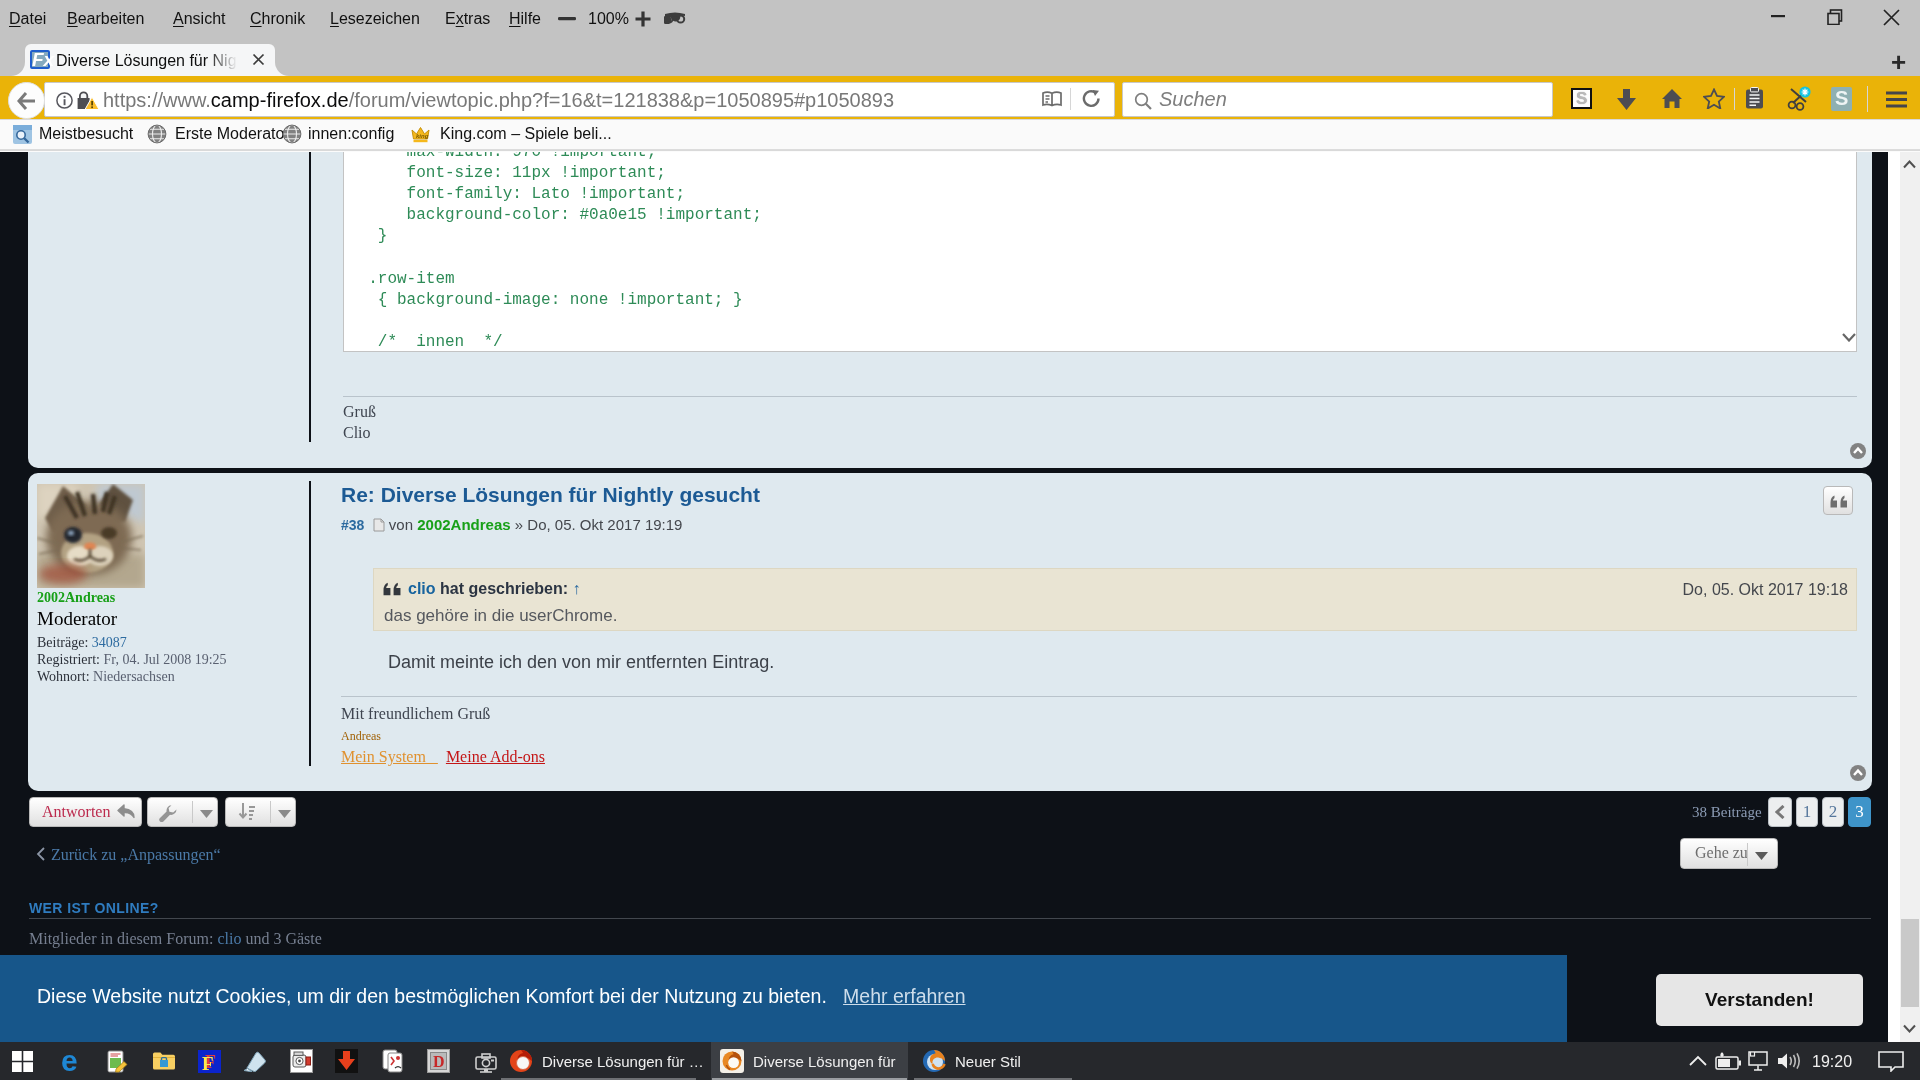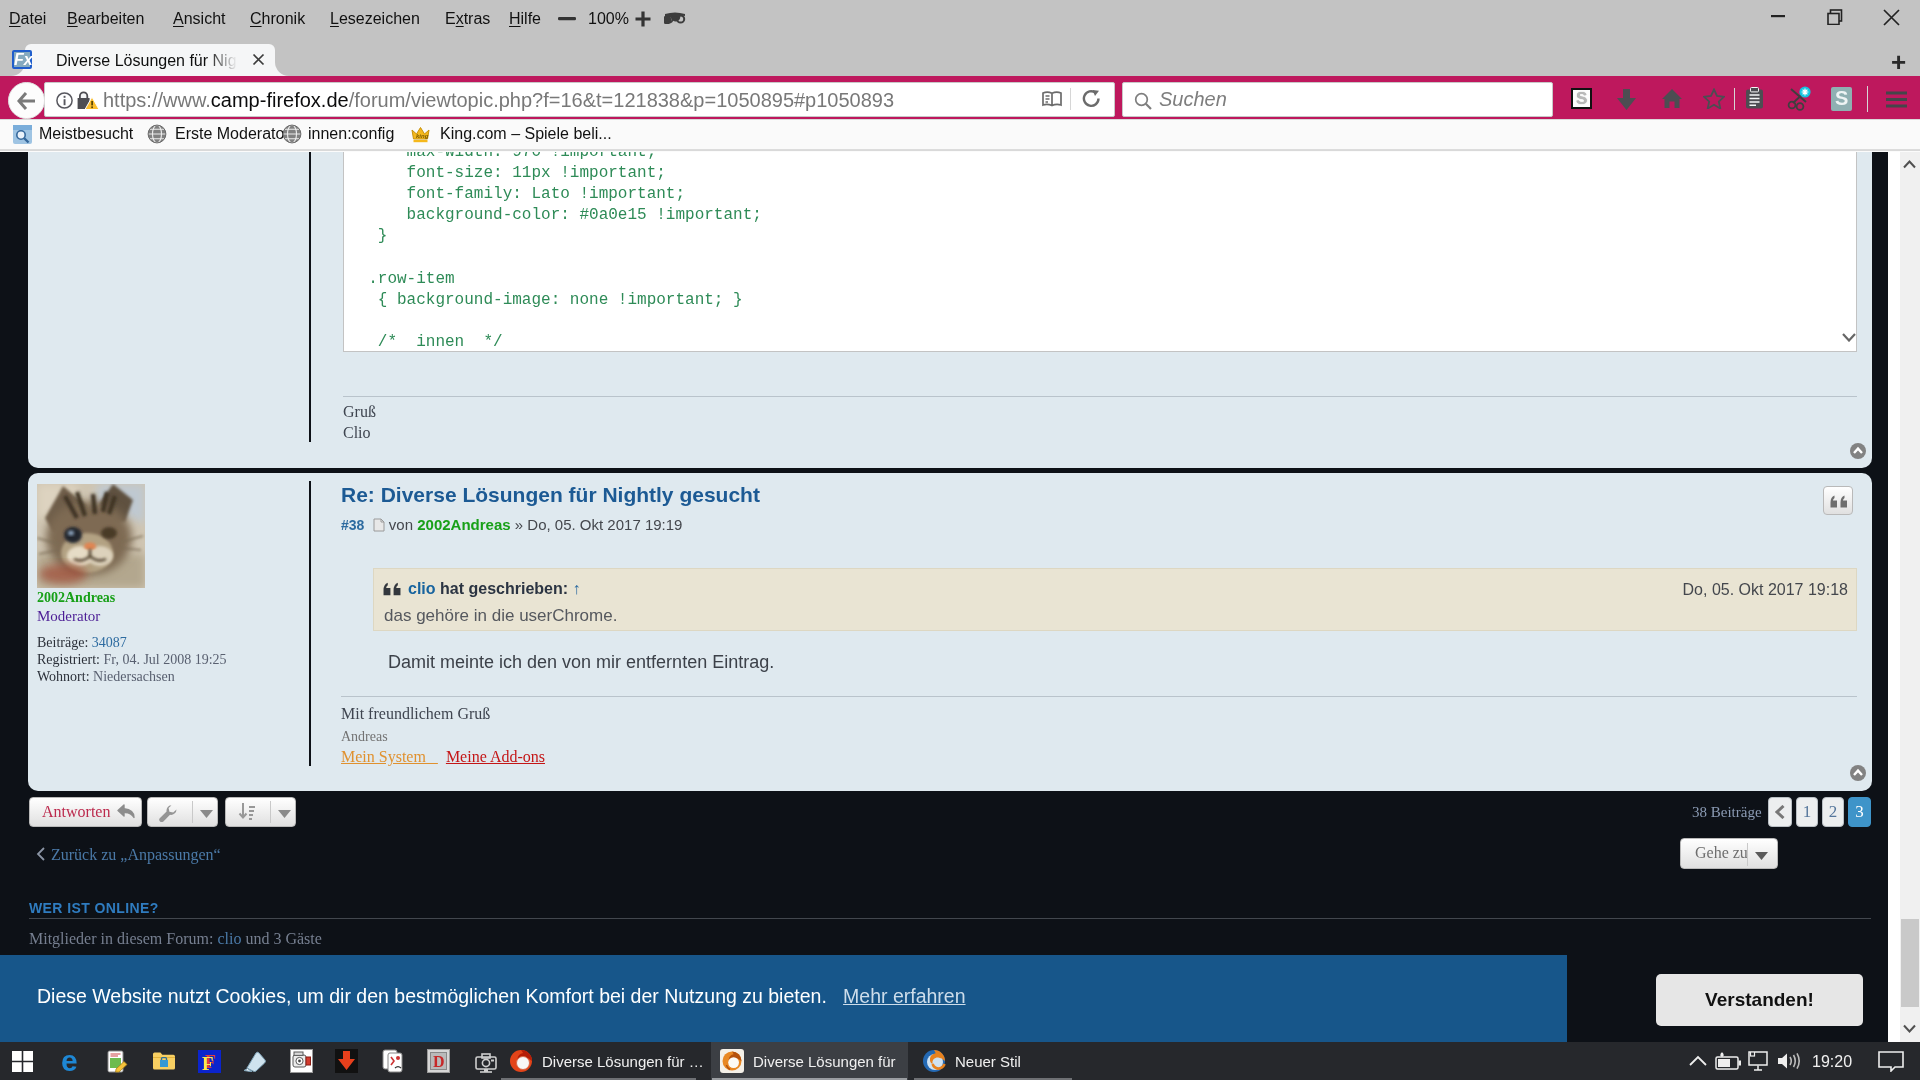--- a/index.html
+++ b/index.html
@@ -7,24 +7,24 @@
 body { font-family:"Liberation Sans", sans-serif; position:relative; background:#0d1117; }
 #titlebar { position:absolute; left:0; top:0; width:1920px; height:42px; background:#c3c3c3; }
 .menuitem { position:absolute; top:10px; font-size:16px; color:#111; }
 .menuitem u { text-decoration:underline; text-underline-offset:2px; }
 #tabbar { position:absolute; left:0; top:42px; width:1920px; height:34px; background:#c3c3c3; }
 #tab { position:absolute; left:25px; top:2px; width:250px; height:32px; background:#f5f6f7; border-radius:6px 6px 0 0; }
 #tabcurveL { position:absolute; left:11px; top:20px; width:14px; height:14px; background:#f5f6f7; }
 #tabcurveL::before { content:""; position:absolute; left:-1px; top:-1px; width:15px; height:15px; border-radius:0 0 14px 0; background:#c3c3c3; }
 #tabcurveR { position:absolute; left:275px; top:20px; width:14px; height:14px; background:#f5f6f7; }
 #tabcurveR::before { content:""; position:absolute; top:-1px; width:15px; height:15px; border-radius:0 0 0 14px; background:#c3c3c3; }
-#favicon { position:absolute; left:12px; top:8px; width:20px; height:19px; background:#85aabf; border:2px solid #1f5ecc; border-radius:2px; color:#fff; font-style:italic; font-weight:bold; font-size:16px; text-align:center; line-height:15px; }
+#favicon { position:absolute; left:30px; top:8px; width:20px; height:19px; background:#85aabf; border:2px solid #1f5ecc; border-radius:2px; color:#fff; font-style:italic; font-weight:bold; font-size:19px; text-align:center; line-height:15px; }
 #tabtitle { position:absolute; left:56px; top:10px; font-size:16px; color:#0f0f0f; width:185px; overflow:hidden; white-space:nowrap; -webkit-mask-image:linear-gradient(90deg,#000 82%,transparent 98%); }
 #newtab { position:absolute; left:1891px; top:5px; font-size:26px; font-weight:bold; color:#2a2a2a; }
-#navbar { position:absolute; left:0; top:76px; width:1920px; height:44px; background:#be185d; border-bottom:1px solid #d9d9d9; }
+#navbar { position:absolute; left:0; top:76px; width:1920px; height:44px; background:#eab308; border-bottom:1px solid #d9d9d9; }
 #bmbar { position:absolute; left:0; top:120px; width:1920px; height:30px; background:#fafafa; border-bottom:1px solid #dcdcdc; font-size:16px; color:#111; }
 #urlbar { position:absolute; left:44px; top:6px; width:1071px; height:35px; background:#fff; border:1px solid #c8c8c8; border-radius:2px; }
 #searchbar { position:absolute; left:1122px; top:6px; width:431px; height:35px; background:#fff; border:1px solid #c8c8c8; border-radius:2px; }
 #backbtn { position:absolute; left:8px; top:6px; width:37px; height:37px; border-radius:50%; background:#fdfdfd; border:1px solid #e0e0e0; }
 #page { position:absolute; left:0; top:152px; width:1888px; height:890px; background:#0d1117; overflow:hidden; }
 #pagemargin { position:absolute; left:1888px; top:152px; width:12px; height:890px; background:#fff; }
 #scrollbar { position:absolute; left:1900px; top:152px; width:20px; height:890px; background:#f0f0f0; }
 #sthumb { position:absolute; left:1px; top:767px; width:18px; height:88px; background:#c9c9c9; }
 .panel { position:absolute; left:28px; width:1844px; background:#dfe9ef; }
 .vdiv { position:absolute; left:281px; width:2px; background:#0d1117; }
@@ -240,21 +240,21 @@
       <ellipse cx="72" cy="49" rx="8" ry="6" fill="#4a3a28" filter="url(#bl2)"></ellipse>
       <ellipse cx="43" cy="72" rx="13" ry="10" fill="#e6dcc6" filter="url(#bl2)"></ellipse>
       <ellipse cx="63" cy="72" rx="13" ry="10" fill="#ddd2bc" filter="url(#bl2)"></ellipse>
       <path d="M53 60 L47 64 H59 Z" fill="#d97c4e" filter="url(#bl2)"></path>
       <ellipse cx="53" cy="62" rx="6" ry="3.5" fill="#e08652" filter="url(#bl2)"></ellipse>
       <path d="M53 65 L53 72 M53 72 Q46 79 37 75 M53 72 Q60 79 69 75" stroke="#4a3a28" stroke-width="2.4" fill="none" filter="url(#bl2)"></path>
       <path d="M22 60 L0 54 M22 66 L2 70 M84 58 L106 52 M84 64 L104 66" stroke="#7a6c54" stroke-width="1.6" filter="url(#bl2)"></path>
       <ellipse cx="26" cy="90" rx="24" ry="10" fill="#9c3a28" opacity="0.6" filter="url(#bl1)"></ellipse>
     </svg>
     <div class="serif" style="position:absolute;left:9px;top:117px;font-size:14px;font-weight:bold;color:#18a018;">2002Andreas</div>
-    <div class="serif" style="position:absolute;left:9px;top:135px;font-size:15px;color:#4c1d95;">Moderator</div>
+    <div class="serif" style="position:absolute;left:9px;top:135px;font-size:19px;color:#000000;">Moderator</div>
     <div class="serif" style="position:absolute;left:9px;top:162px;font-size:14px;color:#2c313a;line-height:16.8px;">Beiträge: <span style="color:#2d6ba0;">34087</span><br>Registriert: <span style="color:#596070;">Fr, 04. Jul 2008 19:25</span><br>Wohnort: <span style="color:#596070;">Niedersachsen</span></div>
     <div style="position:absolute;left:313px;top:10px;font-size:21px;font-weight:bold;color:#1c5a94;">Re: Diverse Lösungen für Nightly gesucht</div>
     <div style="position:absolute;left:313px;top:43px;font-size:15px;color:#44474d;"><b style="color:#2d6ba0;font-size:14px;">#38</b>&nbsp; <svg width="12" height="14" viewBox="0 0 12 14" style="vertical-align:-2px;">
           <path d="M1 1 H8 L11 4 V13 H1 Z" fill="#e8e8e8" stroke="#9a9a9a"></path>
           <path d="M8 1 V4 H11" fill="none" stroke="#9a9a9a"></path>
         </svg> von <b style="color:#18a018;">2002Andreas</b> » Do, 05. Okt 2017 19:19</div>
     <div class="btn3" style="left:1795px;top:13px;width:30px;height:29px;">
         <svg style="position:absolute;left:6px;top:8px;" width="18" height="13" viewBox="0 0 18 13">
           <path d="M0.5 7.5 Q0.5 2 4.5 0.5 L4.5 3 Q3 4 3 5.5 L7 5.5 L7 12.5 L0.5 12.5 Z" fill="#6e6e6e" transform="translate(0,0)"></path>
           <path d="M10.5 7.5 Q10.5 2 14.5 0.5 L14.5 3 Q13 4 13 5.5 L17 5.5 L17 12.5 L10.5 12.5 Z" fill="#6e6e6e"></path>
@@ -266,21 +266,21 @@
           <path d="M0.5 7.5 Q0.5 2 4.5 0.5 L4.5 3 Q3 4 3 5.5 L7 5.5 L7 12.5 L0.5 12.5 Z" fill="#33373d"></path>
           <path d="M10 7.5 Q10 2 14 0.5 L14 3 Q12.5 4 12.5 5.5 L16.5 5.5 L16.5 12.5 L10 12.5 Z" fill="#33373d"></path>
         </svg>
       <span style="position:absolute;left:34px;top:11px;font-size:16px;font-weight:bold;color:#17639e;">clio <span style="color:#2b3442;">hat geschrieben:</span> <span style="font-weight:normal;color:#2d6ba0;">↑</span></span>
       <span style="position:absolute;right:8px;top:12px;font-size:16px;color:#44474d;">Do, 05. Okt 2017 19:18</span>
       <span style="position:absolute;left:10px;top:37px;font-size:17px;color:#55585e;">das gehöre in die userChrome.</span>
     </div>
     <div style="position:absolute;left:313px;top:179px;font-size:18px;color:#3c4149;margin-left:47px;">Damit meinte ich den von mir entfernten Eintrag.</div>
     <div class="sigline" style="left:313px; top:223px; width:1516px;"></div>
     <div class="serif" style="position:absolute;left:313px;top:232px;font-size:16px;color:#3f4550;">Mit freundlichem Gruß</div>
-    <div class="serif" style="position:absolute;left:313px;top:256px;font-size:14px;color:#737373;">Andreas</div>
+    <div class="serif" style="position:absolute;left:313px;top:256px;font-size:12px;color:#a16207;">Andreas</div>
     <div class="serif" style="position:absolute;left:313px;top:275px;font-size:16px;"><span style="color:#e0912f;text-decoration:underline;">Mein System&nbsp;&nbsp;&nbsp;</span>&nbsp;&nbsp;<span style="color:#c41616;text-decoration:underline;">Meine Add-ons</span></div>
     <div class="upbtn" style="left:1822px; top:292px;">
         <svg width="12" height="12" viewBox="0 0 12 12">
           <path d="M2 8 L6 3.6 L10 8" stroke="#fff" stroke-width="2.4" fill="none"></path>
         </svg>
       </div>
   </div>
 
   <div class="btn3" style="left:29px;top:645px;width:113px;height:30px;">
       <span class="serif" style="position:absolute;left:12px;top:5px;font-size:16px;color:#bc2a4d;">Antworten</span>

